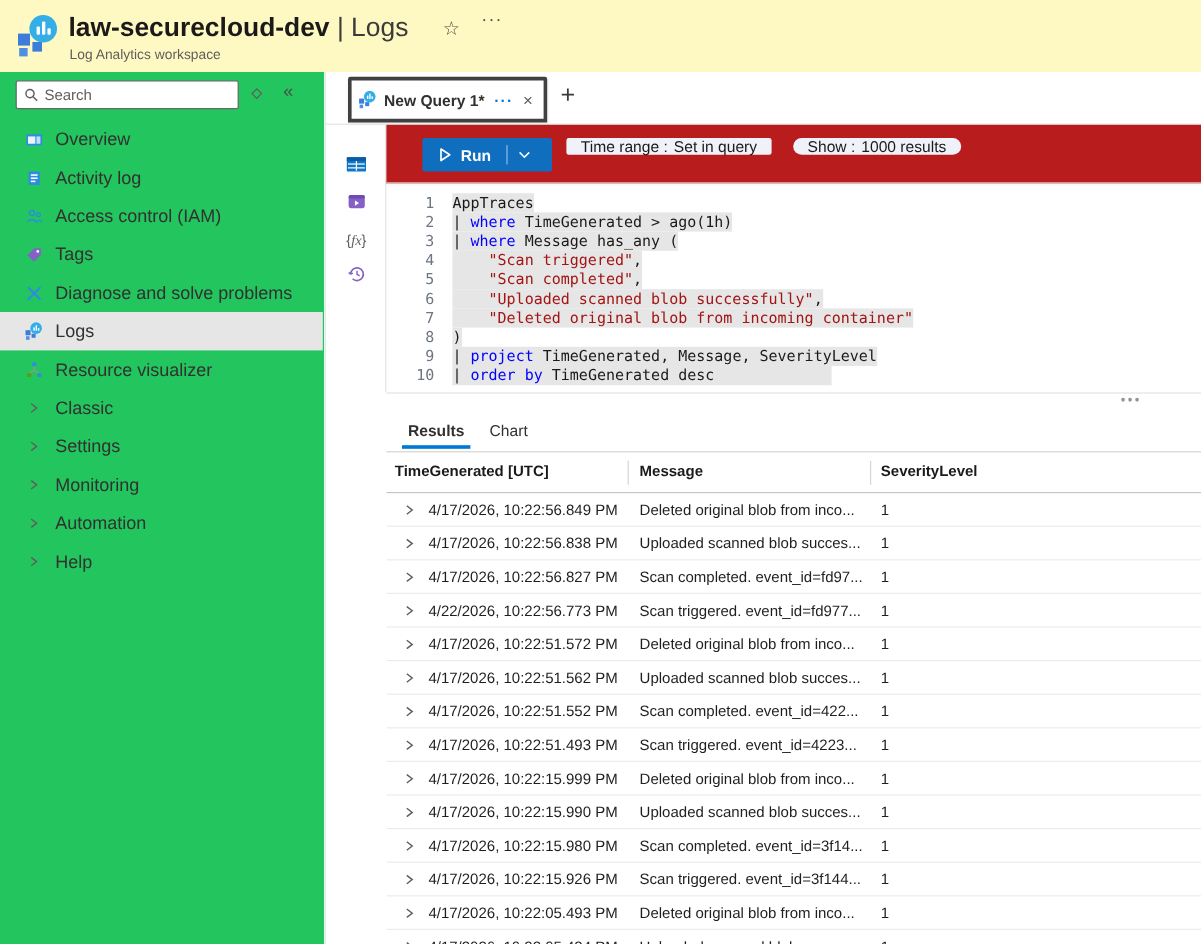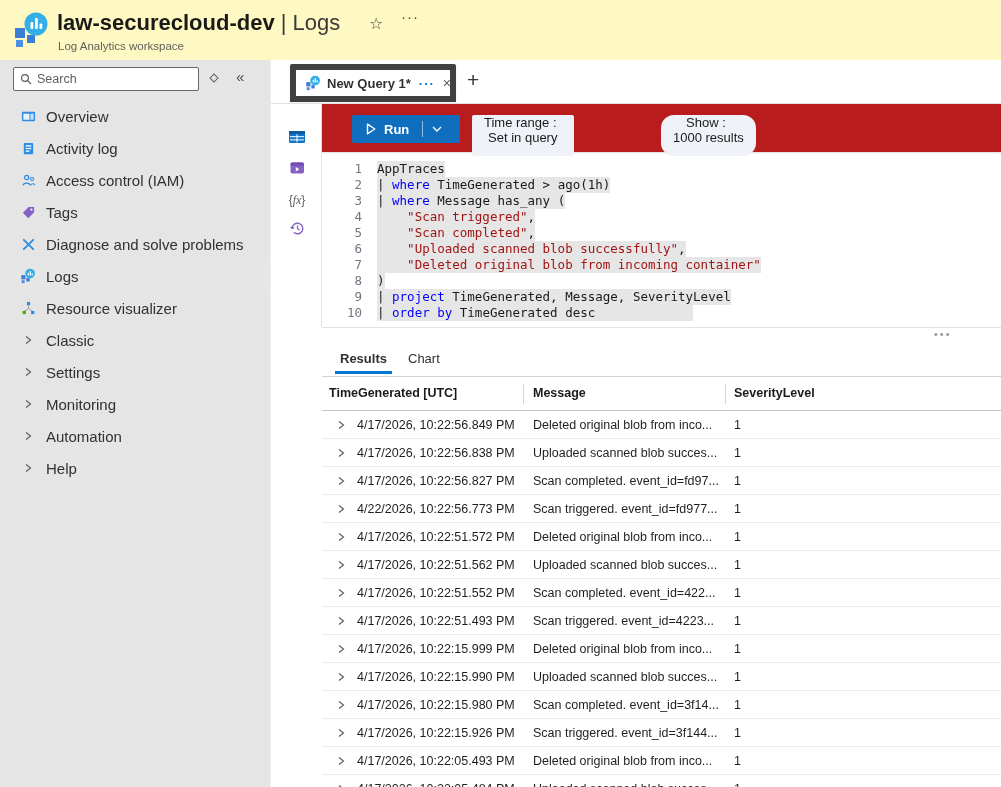--- a/index.html
+++ b/index.html
@@ -10,40 +10,40 @@
   .topbar { position:absolute; left:0; top:0; width:1001px; height:60px; background:#fef9c3; }
   .app-logo { position:absolute; left:12px; top:11px; width:38px; height:38px; }
   .title-line { position:absolute; left:57px; top:10px; font-size:22px; white-space:nowrap; }
   .title-name { font-weight:700; color:#1b1a19; }
   .title-suffix { font-weight:400; color:#3b3a39; }
   .subtitle { position:absolute; left:58px; top:40px; font-size:11.5px; color:#605e5c; }
   .star-btn { position:absolute; left:369px; top:14px; font-size:16px; color:#4d4b49; cursor:pointer; }
   .title-more { position:absolute; left:401px; top:8px; font-size:15px; color:#4d4b49; letter-spacing:1px; cursor:pointer; }
 
   
-  .sidebar { position:absolute; left:0; top:60px; width:271px; bottom:0; background:#e5e5e5; border-right:1px solid #f0efee; }
+  .sidebar { position:absolute; left:0; top:60px; width:271px; bottom:0; background:#22c55e; border-right:1px solid #f0efee; }
   .search-box { position:absolute; left:13px; top:7px; width:186px; height:24px; border:1px solid #696765;
     border-radius:2px; display:flex; align-items:center; padding:0 6px; background:#fff; }
   .search-box .sicon { display:flex; margin-right:5px; }
   .search-box input { border:0; outline:0; flex:1; font-size:12.5px; font-family:inherit; color:#323130; min-width:0; }
   .search-box input::placeholder { color:#605e5c; }
   .diamond-btn { position:absolute; left:208px; top:12px; cursor:pointer; display:flex; }
   .collapse-btn { position:absolute; left:236px; top:8px; font-size:15px; color:#4d4b49; cursor:pointer; }
   .nav { position:absolute; left:0; top:40px; right:1px; }
   .nav-item { height:32px; display:flex; align-items:center; padding-left:20px; font-size:15px; color:#323130; cursor:pointer; }
   .nav-item.selected { background:#e6e6e6; }
   .nav-icon { width:16px; height:16px; margin-right:10px; display:flex; align-items:center; justify-content:center; flex:0 0 16px; }
   .nav-label { white-space:nowrap; }
 
   
   .main { position:absolute; left:271px; top:60px; right:0; bottom:0; }
   .tabrow { position:absolute; left:0; top:0; right:0; height:43px; }
-  .querytab { position:absolute; left:19px; top:4px; width:166px; height:38px; border:6px solid #404040;
+  .querytab { position:absolute; left:19px; top:4px; width:166px; height:38px; border:3px solid #404040;
     border-radius:2px 2px 0 0; background:#fff; box-shadow:0 1px 3px rgba(0,0,0,.08);
-    display:flex; align-items:center; padding:0 9px; cursor:pointer; }
+    display:flex; align-items:center; padding:0 9px; cursor:pointer;justify-content:flex-end; }
   .querytab .tlogo { display:flex; margin-right:6px; }
   .querytab .tlabel { font-size:13px; font-weight:700; color:#323130; white-space:nowrap; }
   .tab-dots { margin-left:8px; color:#0078d4; font-weight:700; font-size:13px; letter-spacing:1px; cursor:pointer; }
   .tab-close { margin-left:8px; color:#605e5c; font-size:14px; cursor:pointer; }
   .newtab-btn { position:absolute; left:196px; top:8px; font-size:21px; font-weight:300; color:#3b3a39; cursor:pointer; }
 
   .content { position:absolute; left:0; top:43px; right:0; bottom:0; border-top:1px solid #e4e3e2; }
   .iconstrip { position:absolute; left:0; top:0; width:51px; height:223px; border-right:1px solid #e4e3e2; }
   .strip-btn { position:absolute; left:15px; width:22px; height:22px; display:flex; align-items:center; justify-content:center; cursor:pointer; }
   .fx-text { font-size:12px; color:#5f5d5b; white-space:nowrap; }
@@ -53,22 +53,22 @@
 
   
   .toolbar { position:absolute; left:0; right:0; top:0; height:49px; background:#b91c1c;
     border-bottom:1px solid #e6e5e4; box-shadow:0 1px 2px rgba(0,0,0,.05); }
   .run-btn { position:absolute; left:30px; top:11px; height:28px; width:108px; background:#106ebe; border-radius:2px;
     display:flex; align-items:center; color:#fff; font-size:13px; cursor:pointer; }
   .run-btn .play { display:flex; margin:0 8px 0 14px; }
   .run-btn .run-label { font-weight:600; }
   .run-btn .vsep { width:1px; height:16px; background:rgba(255,255,255,.55); margin:0 9px 0 13px; }
   .run-btn .chev { display:flex; }
-  .pill { position:absolute; top:11px; height:41px; background:#eff3f9; border-radius:2px;
-    display:inline-flex; align-items:center; padding:0 12px; font-size:13px; color:#1b1a19; white-space:nowrap; cursor:pointer;flex-direction:column; }
+  .pill { position:absolute; top:11px; height:14px; background:#eff3f9; border-radius:2px;
+    display:inline-flex; align-items:center; padding:0 12px; font-size:13px; color:#1b1a19; white-space:nowrap; cursor:pointer; }
   .pill .plabel { margin-right:5px; }
   .pill .pvalue { font-weight:400; }
   .pill-time { left:150px; }
   .pill-show { left:339px;border-radius:13px; }
 
   
   .editor { position:absolute; left:0; right:0; top:49px; height:174px; padding-top:8px; overflow:hidden; }
   .code-line { display:flex; height:16px; font-family:"DejaVu Sans Mono","Liberation Mono",monospace;
     font-size:12.5px; line-height:16px; white-space:pre; }
   .ln { width:40px; text-align:right; color:#6e7681; flex:0 0 40px; }

